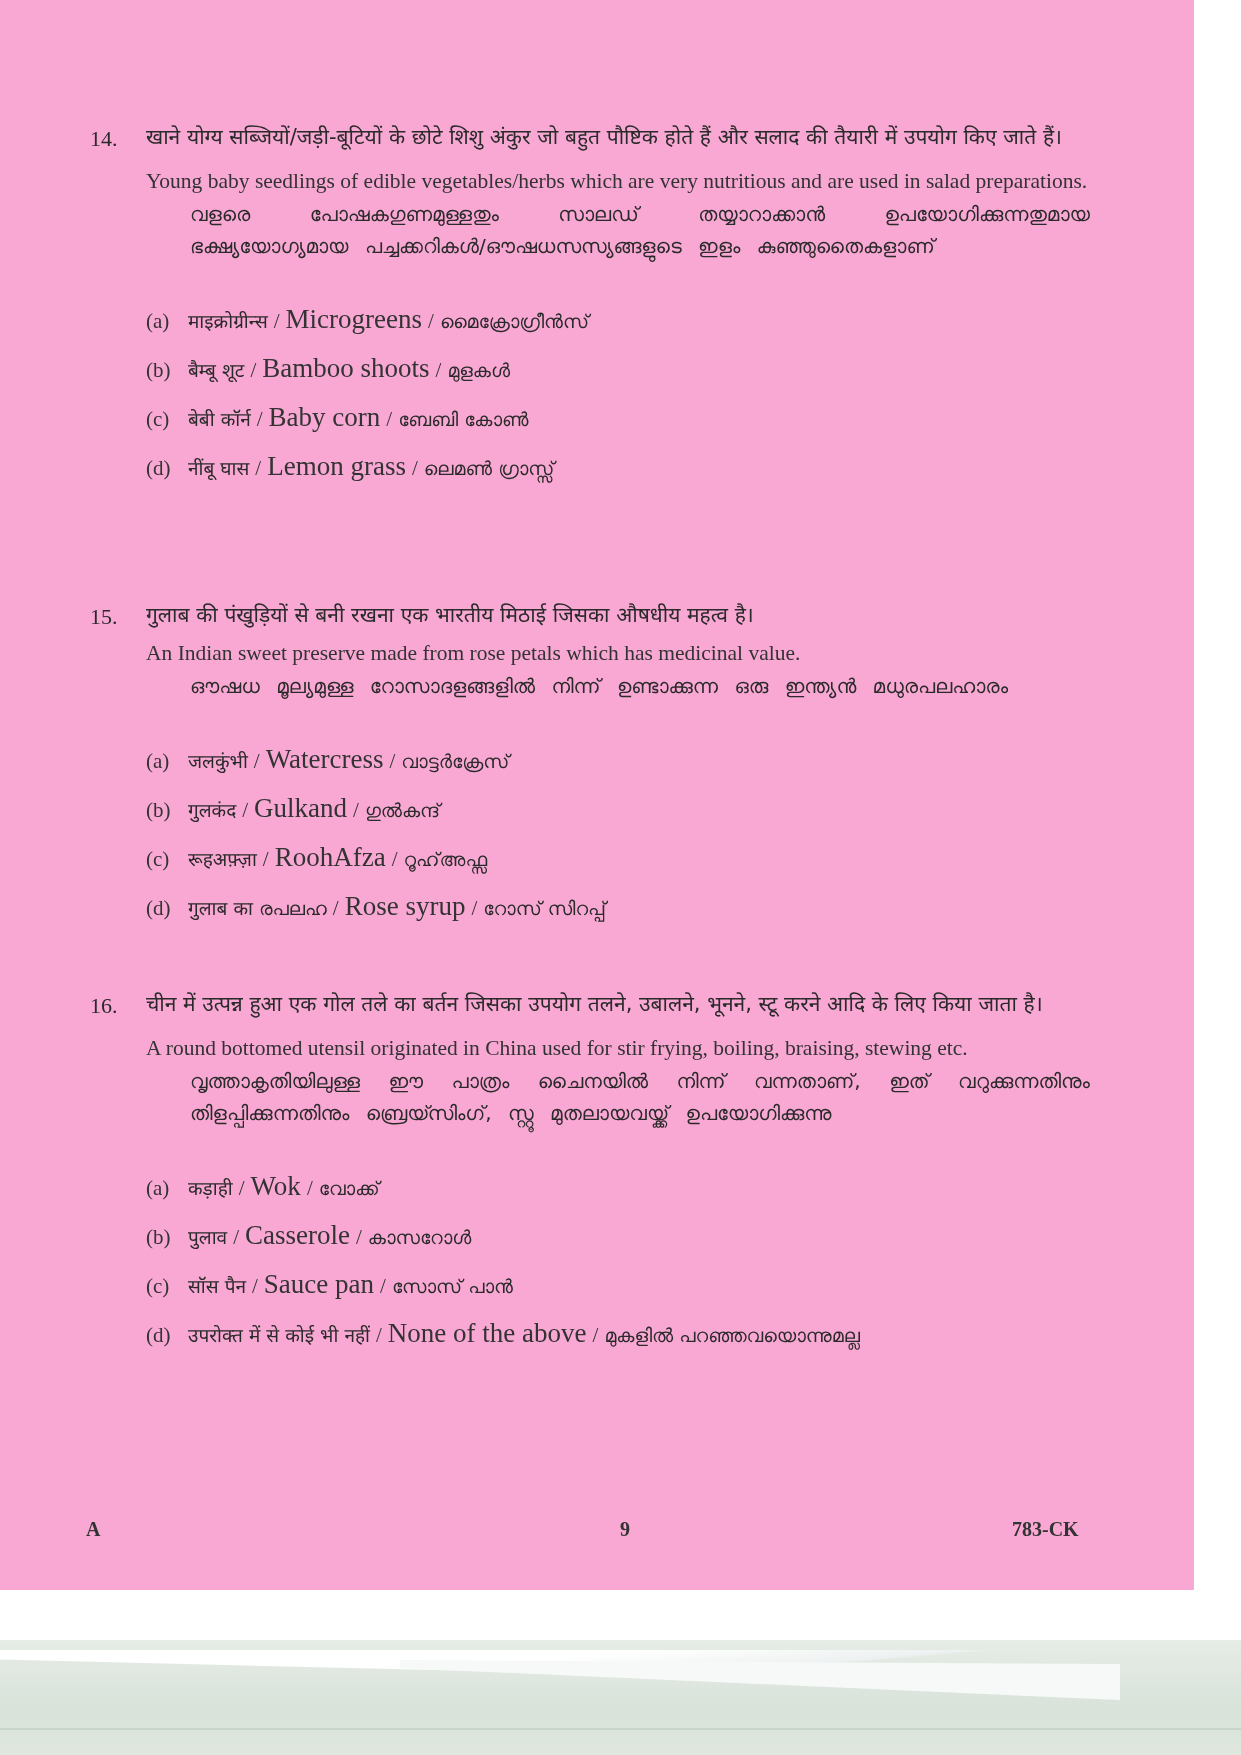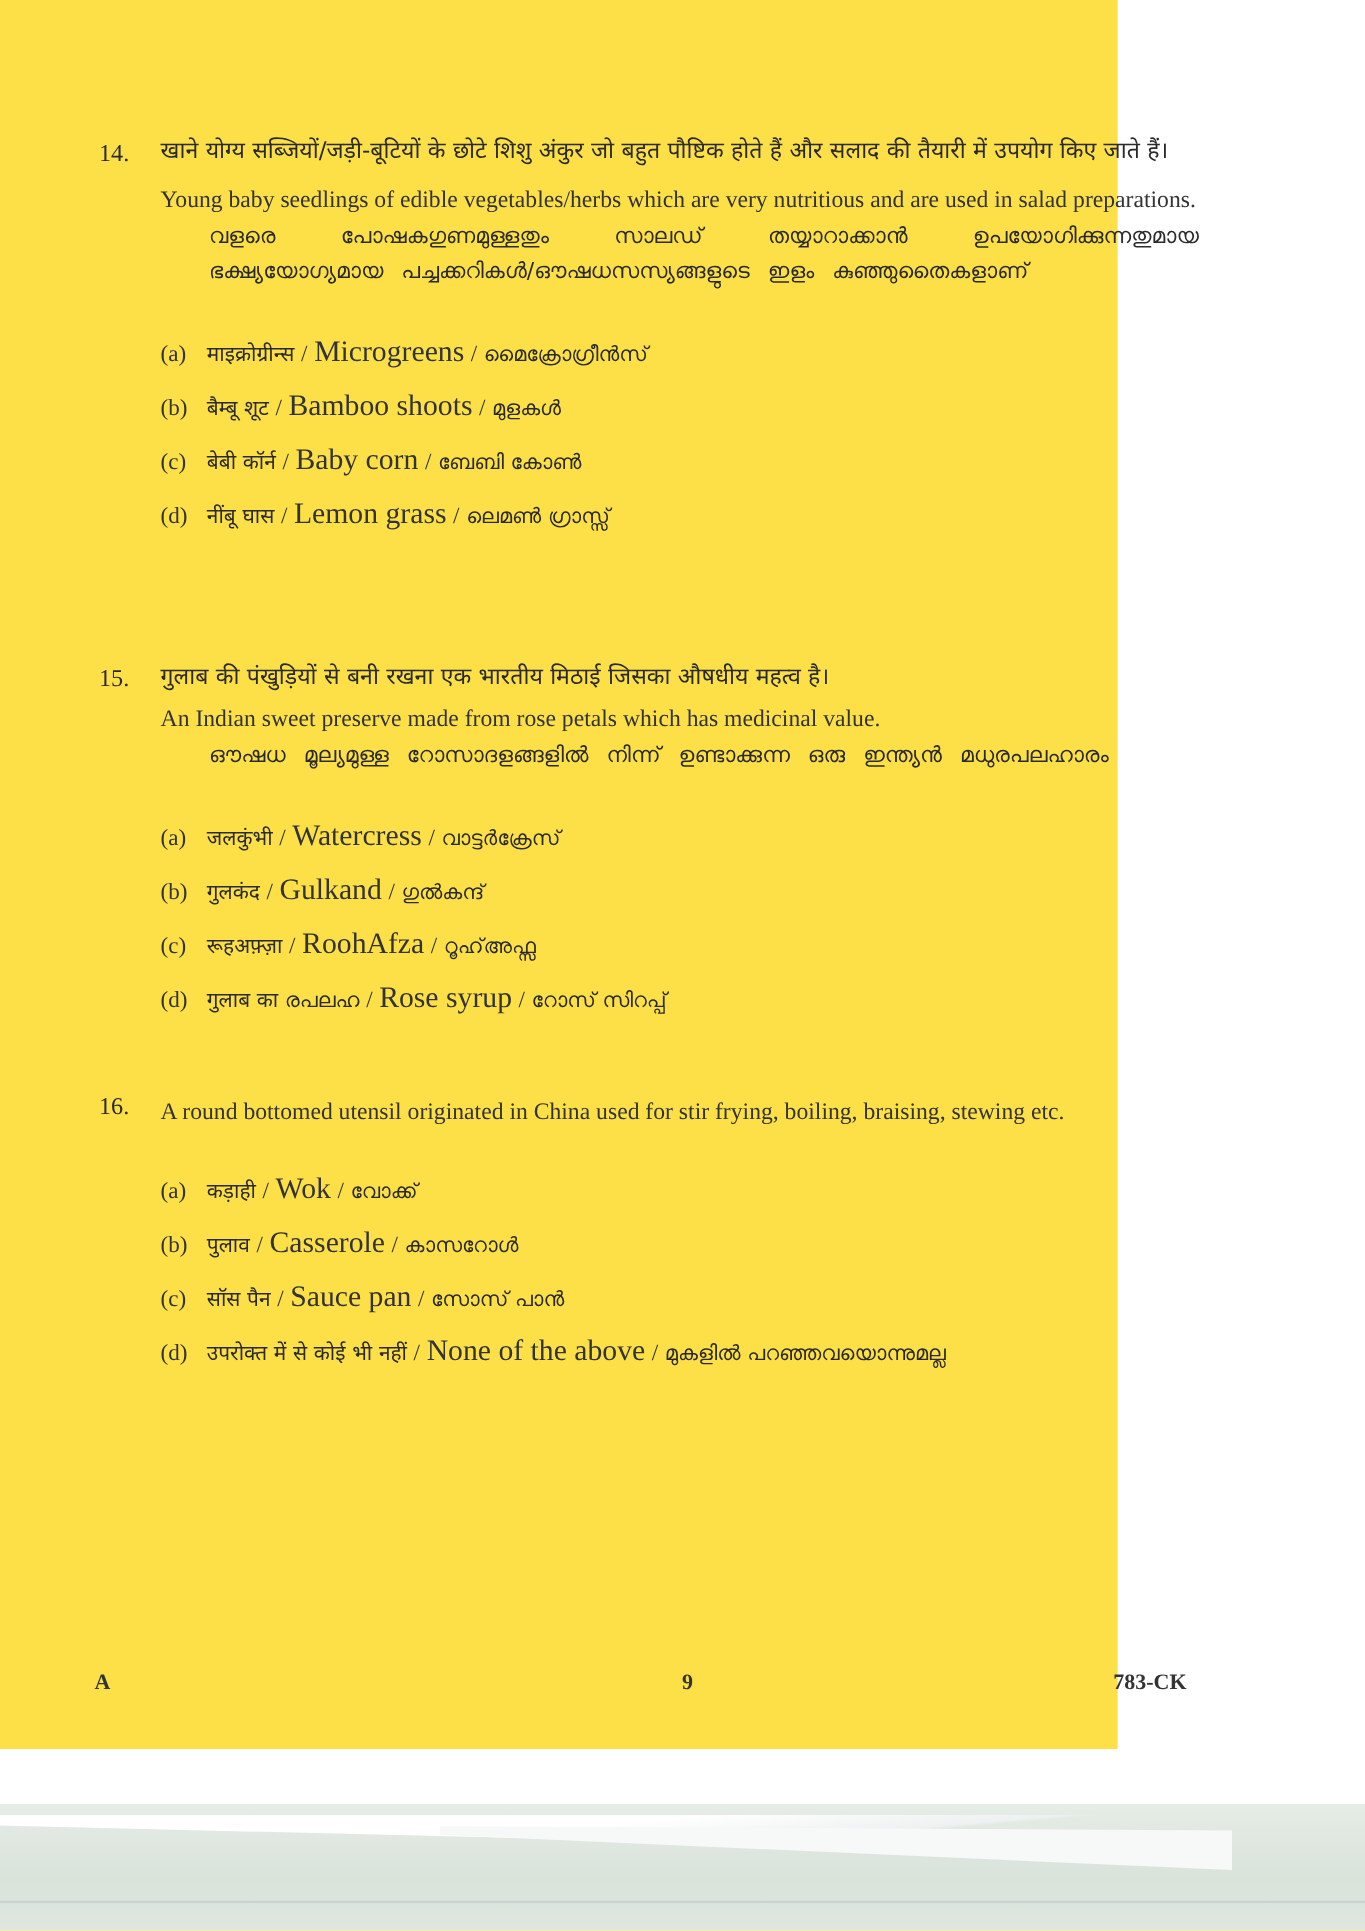--- a/index.html
+++ b/index.html
@@ -4,21 +4,21 @@
   <style>
     html, body { margin: 0; padding: 0; }
     body {
       width: 1241px; height: 1755px;
       background: #ffffff;
       position: relative;
       overflow: hidden;
       color: #2a2a2a;
       font-family: "DejaVu Serif", serif;
     }
-    .page { position: absolute; left: 0; top: 0; width: 1016px; height: 1590px; background: #fde047; }
+    .page { position: absolute; left: 0; top: 0; width: 1194px; height: 1590px; background: #f9a8d4; }
     .question { position: absolute; left: 90px; width: 1000px; }
     .qnum {
       position: absolute; left: 0; top: 0;
       font-family: "Liberation Serif", serif; font-size: 22px;
     }
     .qbody { margin-left: 56px; }
     .hindi {
       font-family: "DejaVu Sans", sans-serif; font-size: 21px; line-height: 38px;
       text-align: justify; color: #2a2a2a;
     }
@@ -154,21 +154,23 @@
           <span class="sep">/</span>
           <span class="opt-ml">റോസ് സിറപ്പ്</span>
         </div>
       </div>
     </div>
   </div>
 
   <div class="question" style="top:985px;">
     <div class="qnum" style="top:8px;">16.</div>
     <div class="qbody">
+      <div class="hindi">चीन में उत्पन्न हुआ एक गोल तले का बर्तन जिसका उपयोग तलने, उबालने, भूनने, स्टू करने आदि के लिए किया जाता है।</div>
       <div class="english">A round bottomed utensil originated in China used for stir frying, boiling, braising, stewing etc.</div>
+      <div class="malayalam">വൃത്താകൃതിയിലുള്ള ഈ പാത്രം ചൈനയിൽ നിന്ന് വന്നതാണ്, ഇത് വറുക്കുന്നതിനും തിളപ്പിക്കുന്നതിനും ബ്രെയ്സിംഗ്, സ്റ്റൂ മുതലായവയ്ക്ക് ഉപയോഗിക്കുന്നു</div>
       <div class="options">
         <div class="option">
           <span class="opt-letter">(a)</span>
           <span class="opt-hi">कड़ाही</span>
           <span class="sep">/</span>
           <span class="opt-en">Wok</span>
           <span class="sep">/</span>
           <span class="opt-ml">വോക്ക്</span>
         </div>
         <div class="option">

